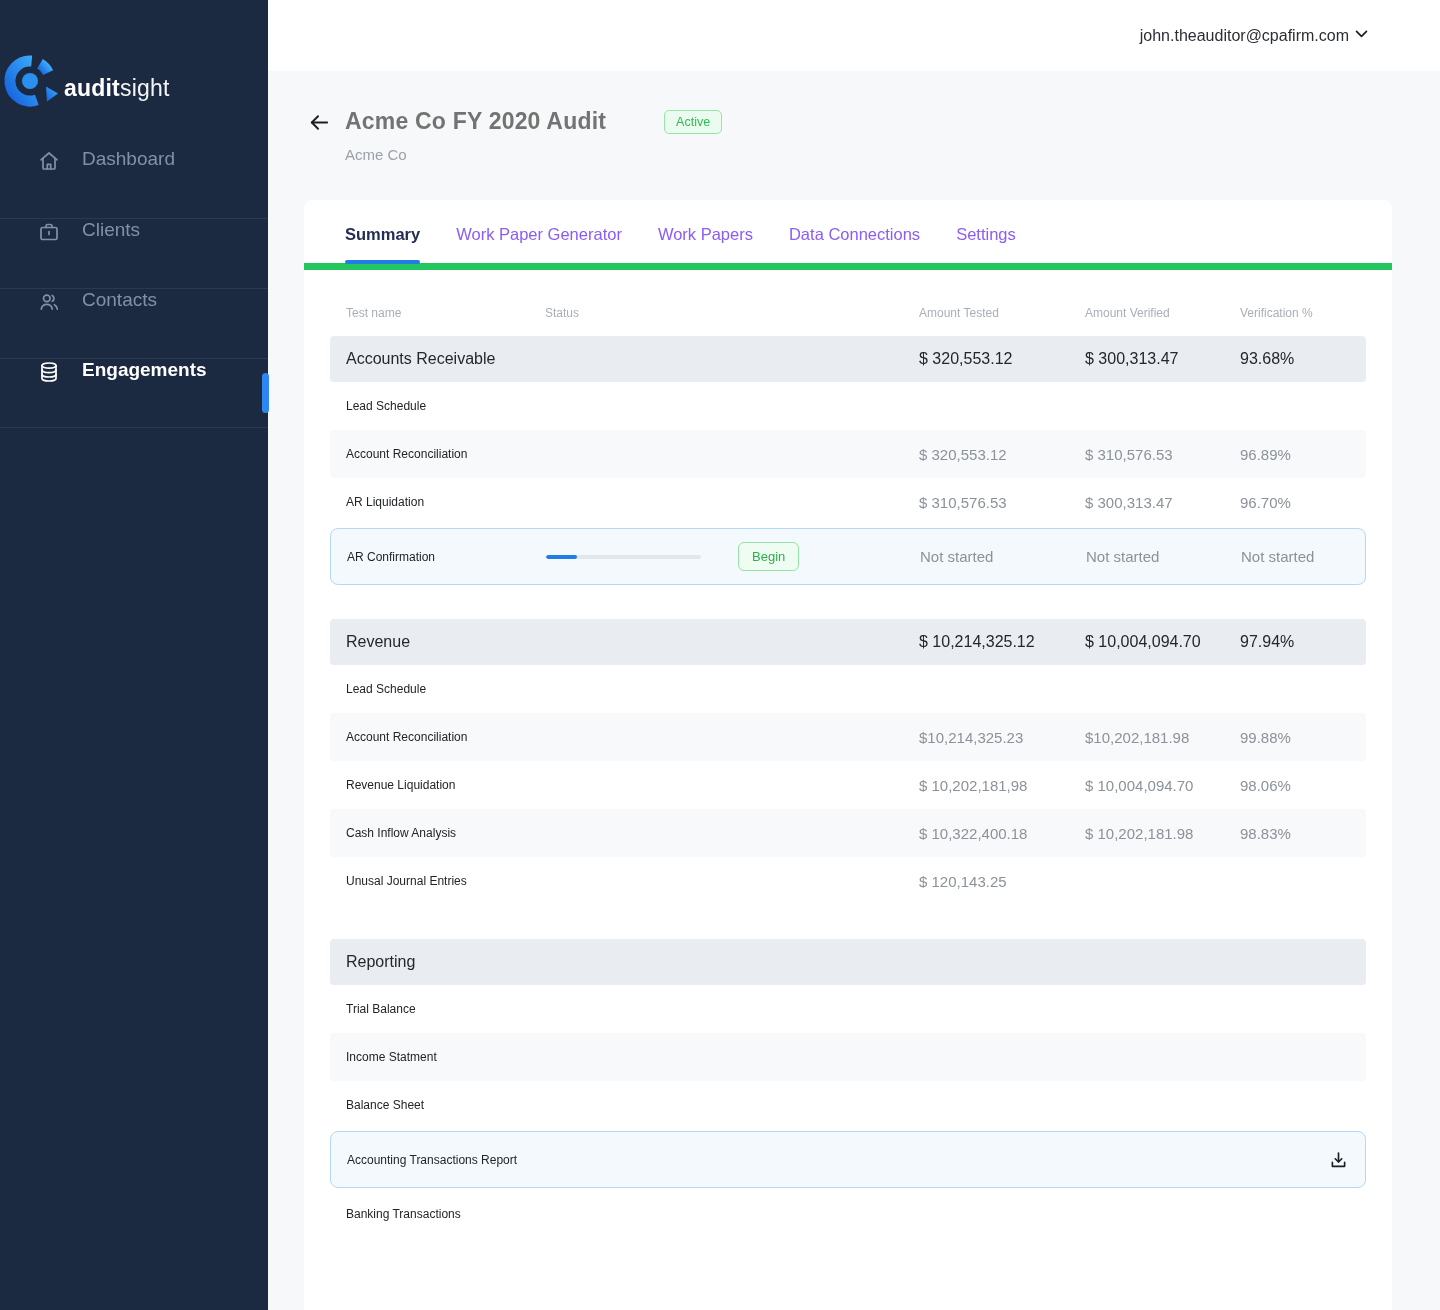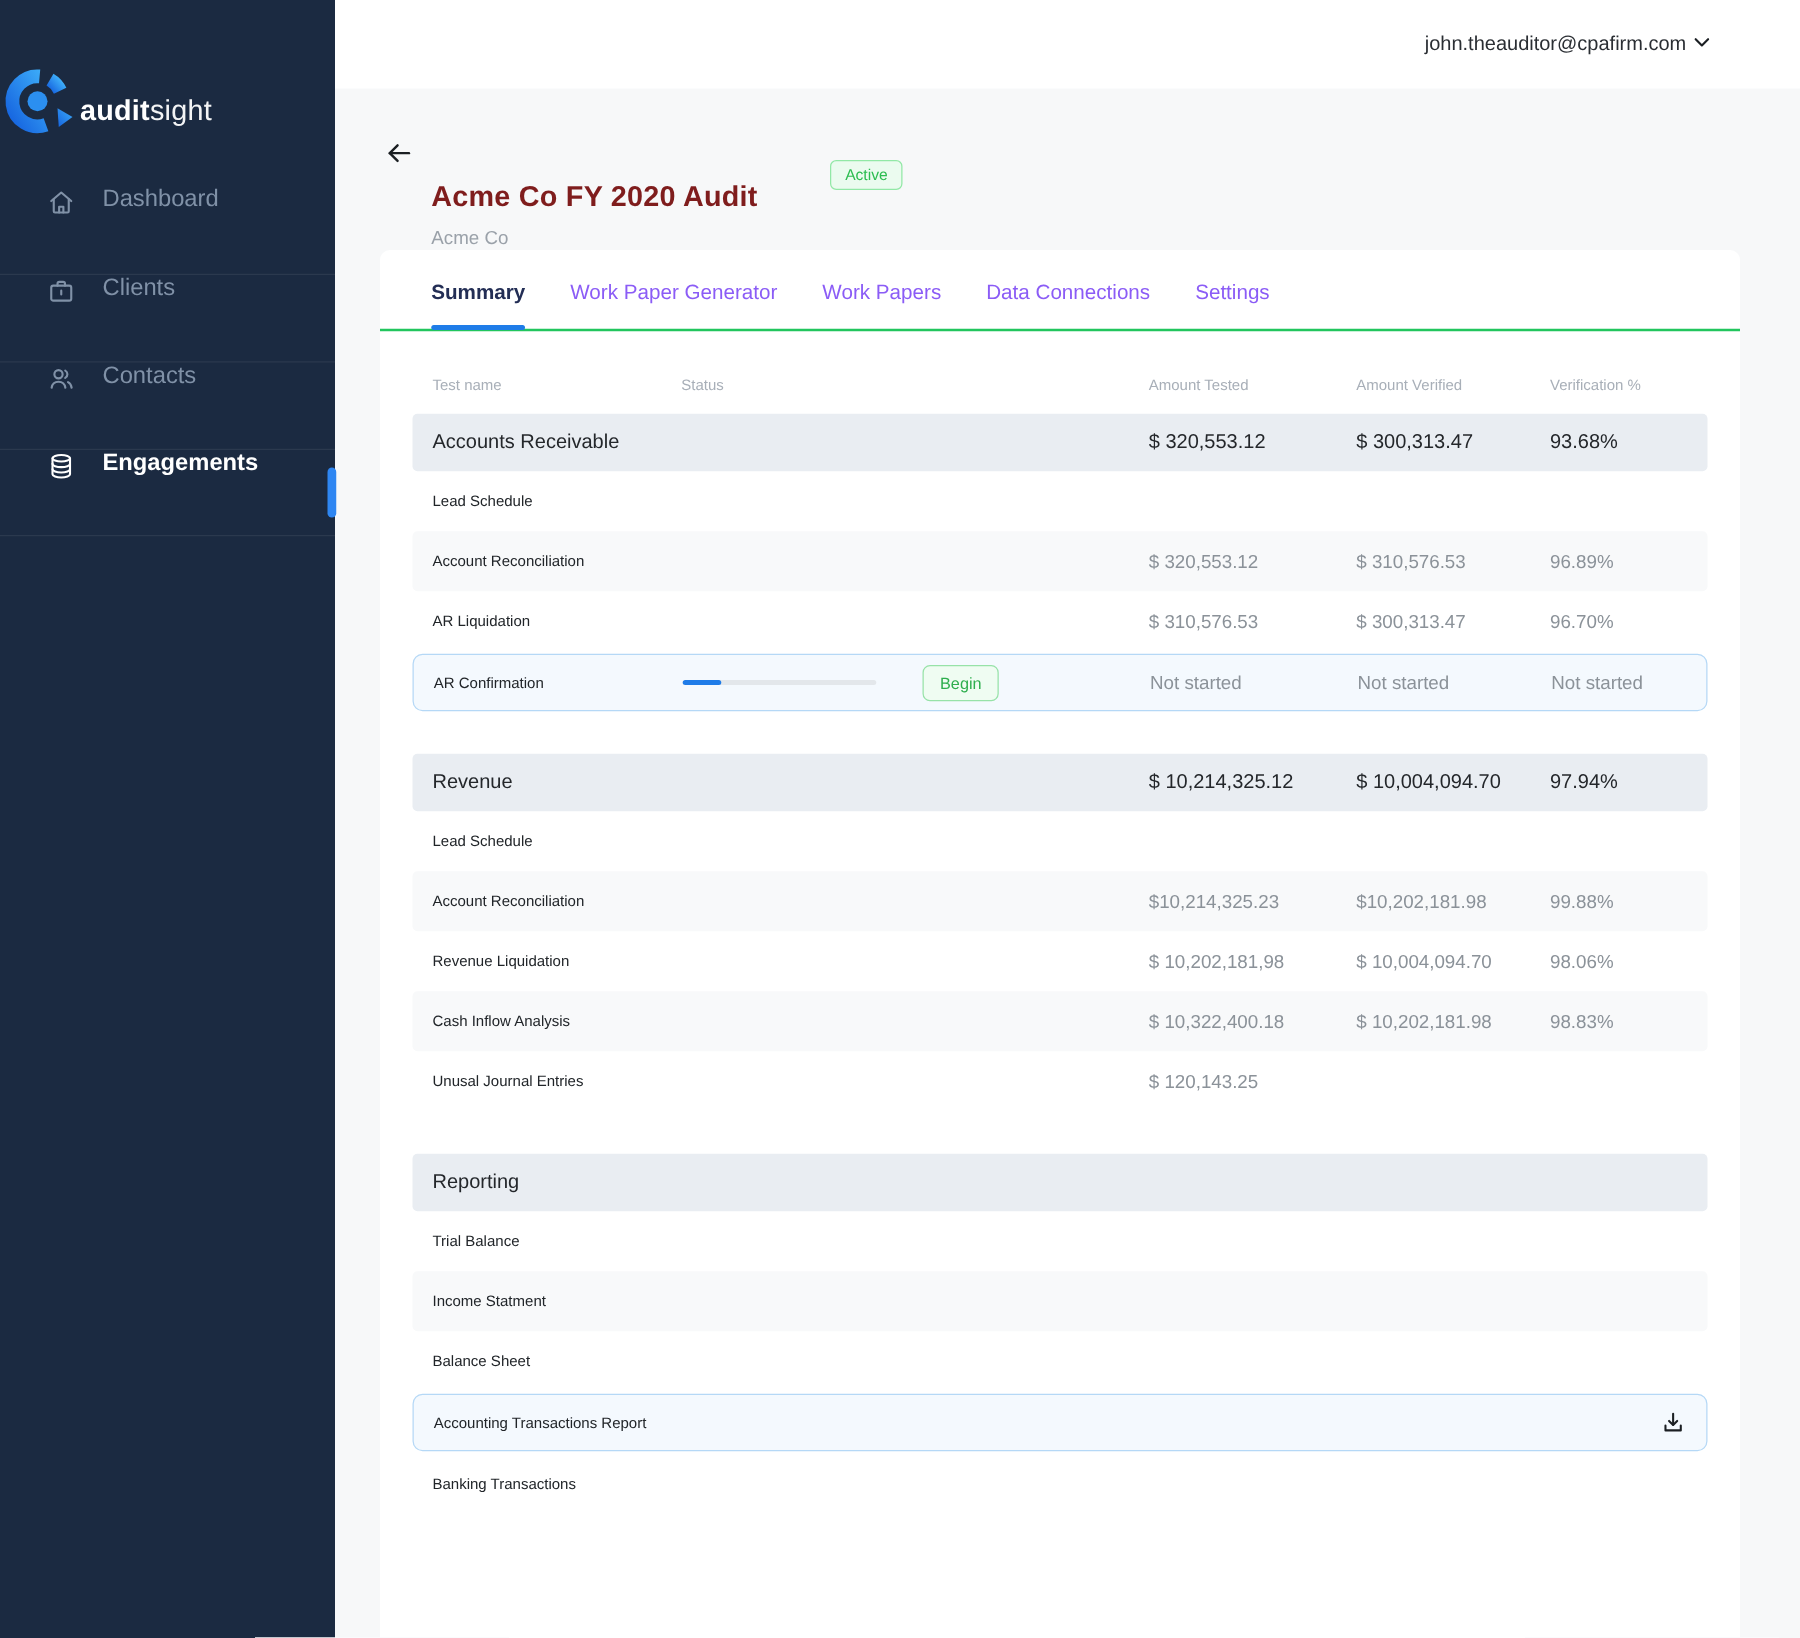--- a/index.html
+++ b/index.html
@@ -33,47 +33,47 @@
                color:#2a2e33; font-size:16px; }
   .user-menu svg { width:17px; height:17px; }
 
   
   .page { position:absolute; left:268px; top:71px; right:0; bottom:0; background:#f7f8f9; }
   .page-header { display:flex; align-items:flex-start; padding:37px 0 0 40px; }
   .back { background:none; border:none; cursor:pointer; padding:0; margin-top:3px; }
   .back svg { width:23px; height:23px; }
   .titles { margin-left:14px; }
   .title-row { display:flex; align-items:center; }
-  h1.page-title { font-size:23px; font-weight:700; color:#7f1d1d; letter-spacing:.2px;margin-top:36px; }
+  h1.page-title { font-size:23px; font-weight:700; color:#737373; letter-spacing:.2px; }
   .badge { margin-left:58px; font-size:12.5px; color:#2dbd51; background:#ebfbef;
            border:1px solid #92e8a6; border-radius:5px; padding:4px 11px; }
   .subtitle { margin-top:11px; font-size:15px; color:#9aa1a9; }
 
   
   .card { position:absolute; left:36px; top:129px; width:1088px; height:1110px; background:#fff;
           border-radius:8px 8px 0 0; }
-  .tabs { display:flex; padding:0 41px; border-bottom:2px solid #22c55e; }
+  .tabs { display:flex; padding:0 41px; border-bottom:7px solid #22c55e; }
   .tab { position:relative; padding:25px 0 19px; margin-right:36px; font-size:16.5px; color:#8b5cf6; cursor:pointer; }
   .tab.active { color:#232e55; font-weight:700; }
   .tab.active::after { content:""; position:absolute; left:0; right:0; bottom:-1px; height:4px;
                        background:#1f7ce8; border-radius:3px; }
 
   .row-grid { display:grid; grid-template-columns:199px 374px 166px 155px auto;
               align-items:center; padding-left:16px; }
   .thead { margin:0 26px; padding-top:36px; padding-bottom:16px; }
   .thead .cell { font-size:12px; color:#a8afb8; }
 
   .tbody { margin:0 26px; }
   .section + .section { margin-top:34px; }
   .section-row { height:46px; background:#e9edf2; border-radius:4px; }
   .section-row .cell { font-size:16px; color:#24272b; }
   .item-row { position:relative; height:48px; border-radius:4px; cursor:pointer; }
   .item-row.stripe { background:#f8f9fa; }
   .item-row.highlight { background:#f4f9fe; border:1px solid #b5d8f6; border-radius:8px;
-                        height:46px; margin:2px 0; }
+                        height:57px; margin:2px 0; }
   .item-row .cell.name { font-size:12px; color:#212529; }
   .item-row .cell.val { font-size:15px; color:#8b9299; }
 
   .status-cell { display:flex; align-items:center; }
   .progress { width:155px; height:4px; background:#e3e7eb; border-radius:2px; overflow:hidden; }
   .progress .fill { height:100%; background:#1f7ce8; border-radius:2px; }
   .begin-btn { margin-left:37px; font-family:"Liberation Sans",sans-serif; font-size:13px; color:#2eae4e;
                background:#effcf2; border:1px solid #97e2a8; border-radius:6px; padding:6px 13px; cursor:pointer; }
   .download-btn { position:absolute; right:16px; top:50%; transform:translateY(-50%);
                   background:none; border:none; cursor:pointer; line-height:0; }

